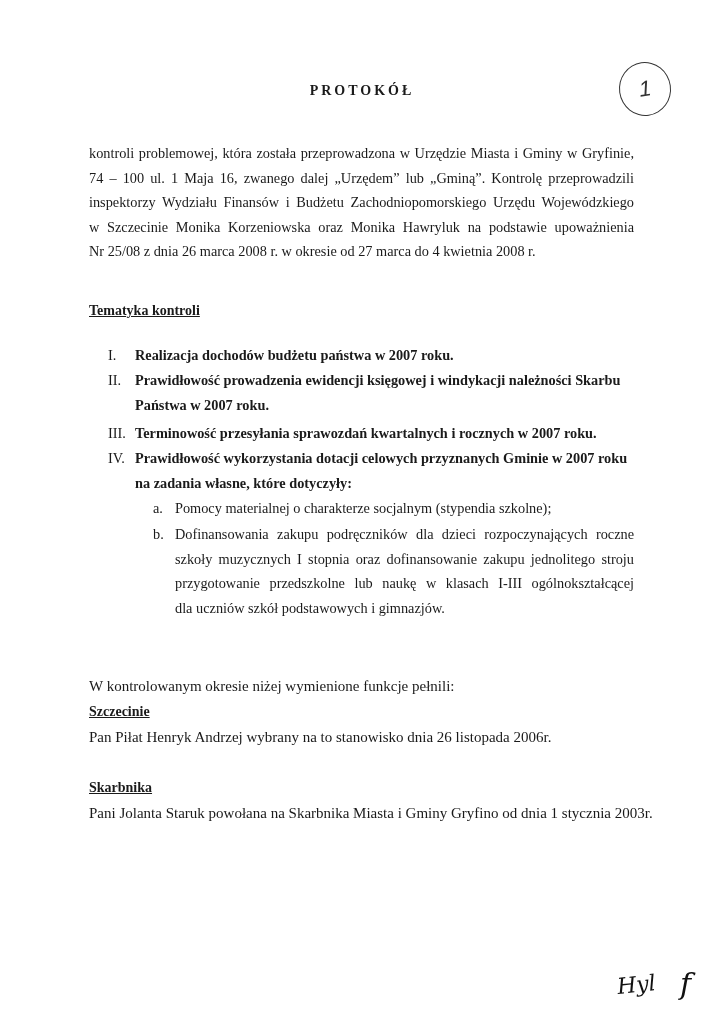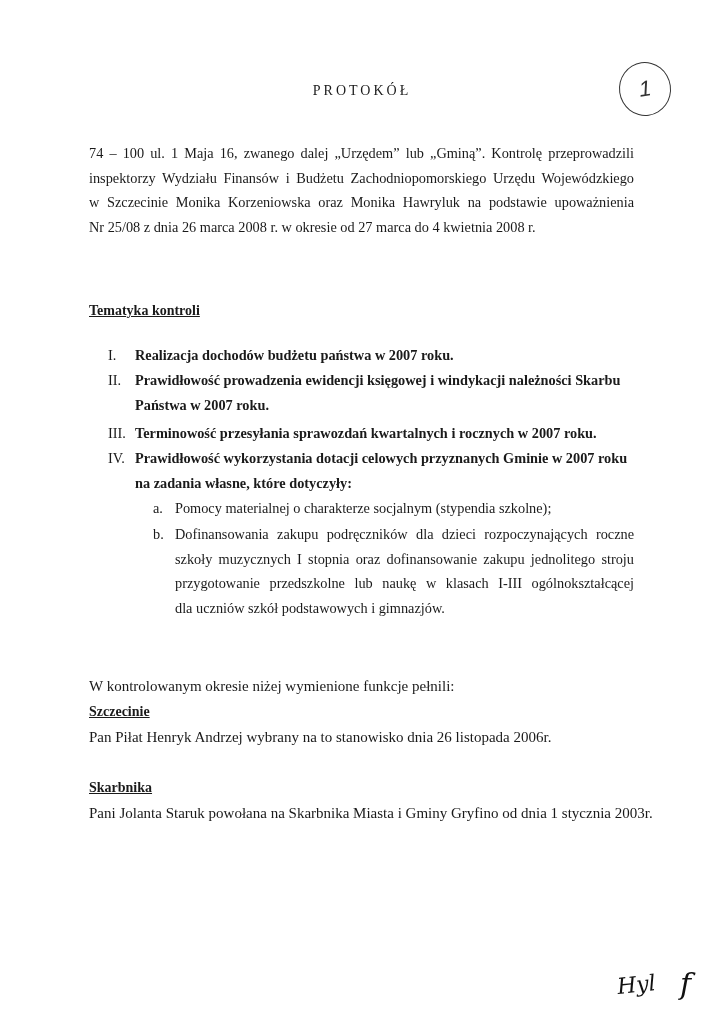--- a/index.html
+++ b/index.html
@@ -3,21 +3,21 @@
 <meta charset="utf-8">
 <style>
   html, body { margin: 0; padding: 0; }
   body {
     width: 724px; height: 1024px; background: #ffffff; position: relative; overflow: hidden;
     font-family: "Liberation Serif", serif; color: #1a1a1a;
   }
   .page { position: absolute; left: 0; top: 0; width: 724px; height: 1024px; }
   .title {
     position: absolute; top: 83px; left: 0; width: 724px; text-align: center;
-    font-weight: normal; font-size: 14px; letter-spacing: 3px;
+    font-weight: bold; font-size: 14px; letter-spacing: 3px;
   }
   .pagenum {
     position: absolute; left: 619px; top: 62px; width: 50px; height: 52px;
     border: 1.2px solid #333; border-radius: 50%;
     font-family: "Liberation Sans", sans-serif; font-size: 22px; font-style: italic;
     text-align: center; line-height: 52px; color: #333; transform: rotate(-8deg);
   }
   .para {
     position: absolute; left: 89px; width: 545px; font-size: 14.3px; line-height: 24.5px;
     text-align: justify;
@@ -46,20 +46,21 @@
 </style>
 </head>
 <body>
 
 <div class="page">
 
   <div class="title">PROTOKÓŁ</div>
   <div class="pagenum">1</div>
 
   <div class="para" style="top:141px;">
+    <span class="line">kontroli problemowej, która została przeprowadzona w Urzędzie Miasta i Gminy w Gryfinie,</span>
     <span class="line">74 – 100 ul. 1 Maja 16, zwanego dalej „Urzędem” lub „Gminą”. Kontrolę przeprowadzili</span>
     <span class="line">inspektorzy Wydziału Finansów i Budżetu Zachodniopomorskiego Urzędu Wojewódzkiego</span>
     <span class="line">w Szczecinie Monika Korzeniowska oraz Monika Hawryluk na podstawie upoważnienia</span>
     <span class="line last">Nr 25/08 z dnia 26 marca 2008 r. w okresie od 27 marca do 4 kwietnia 2008 r.</span>
   </div>
 
   <div class="heading" style="top:303px;">Tematyka kontroli</div>
 
   <div class="list-item" style="top:343px;">
     <span class="roman" style="top:0;">I.</span>

